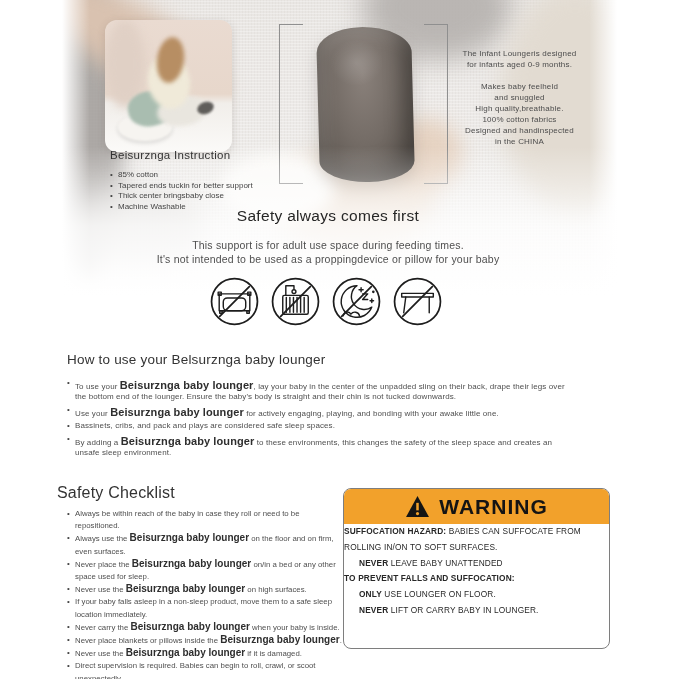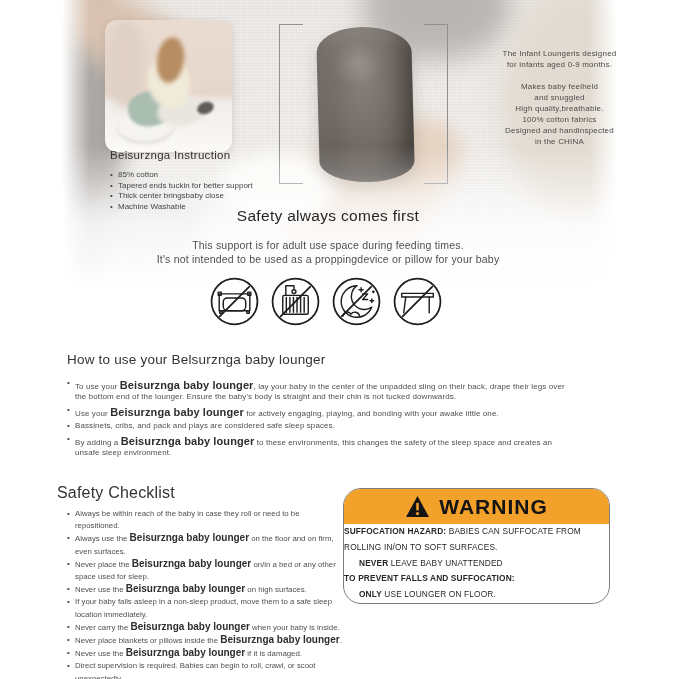--- a/index.html
+++ b/index.html
@@ -50,21 +50,21 @@
   .lounger{position:absolute;left:256px;top:27px;width:95px;height:155px;
      background:radial-gradient(ellipse at 48% 30%,#8a817b 0%,#746c66 45%,#625b55 75%,#544e49 100%);
      border-radius:46% 54% 48% 52% / 16% 17% 13% 14%;
      transform:rotate(-1.5deg);
      box-shadow:inset -9px -14px 20px rgba(0,0,0,.28),inset 7px 9px 16px rgba(255,255,255,.12),0 8px 16px rgba(110,100,92,.28);}
   .lounger::after{content:"";position:absolute;left:14%;top:8%;width:55%;height:30%;border-radius:50%;
      background:radial-gradient(ellipse,rgba(255,255,255,.14),rgba(255,255,255,0) 70%);}
 
   
   .hero-right-text{position:absolute;left:385px;top:48px;width:145px;text-align:center;
-     font-size:8px;line-height:11px;color:#4c4c4c;letter-spacing:.2px;padding-left:40px;}
+     font-size:8px;line-height:11px;color:#4c4c4c;letter-spacing:.2px;}
   .tline.blank{height:11px;}
 
   
   .instr{position:absolute;left:110px;top:149px;width:220px;}
   .instr-title{font-size:11.5px;color:#333;letter-spacing:.3px;}
   ul.plain{list-style:none;margin:0;padding:0;}
   .instr ul{margin-top:9px;font-size:8px;line-height:10.5px;color:#454545;}
   li.bl{position:relative;padding-left:8px;}
   li.bl::before{content:"\2022";position:absolute;left:0;top:0;font-size:8px;color:#454545;}
 
@@ -82,22 +82,22 @@
   .howto-list{position:absolute;left:67px;top:378px;width:508px;font-size:8px;color:#4f4f4f;letter-spacing:.1px;}
   .howto-list li{margin-bottom:2px;line-height:1.3;}
   .howto-list .b{font-size:11px;font-weight:600;color:#2e2e2e;}
 
   
   .checklist-title{position:absolute;left:57px;top:484px;font-size:16px;font-weight:500;color:#333;letter-spacing:.2px;}
   .checklist-list{position:absolute;left:67px;top:508px;width:276px;font-size:7.8px;line-height:12.2px;color:#4f4f4f;}
   .checklist-list .b{font-size:10px;font-weight:600;color:#2e2e2e;}
 
   
-  .warning-box{position:absolute;left:343px;top:488px;width:267px;height:116px;background:#fff;
-     border:1px solid #7e7e7e;border-radius:18px;overflow:hidden;box-sizing:border-box;}
+  .warning-box{position:absolute;left:343px;top:488px;width:267px;height:161px;background:#fff;
+     border:1px solid #7e7e7e;border-radius:8px;overflow:hidden;box-sizing:border-box;}
   .warning-header{height:35px;display:flex;align-items:center;justify-content:center;gap:9px;}
   .warning-title{font-size:21px;font-weight:700;color:#141414;letter-spacing:1px;}
   .warning-body{margin:0;padding:7px 12px 0 12px;font-size:8.3px;line-height:15.8px;color:#272727;letter-spacing:.15px;}
   .warning-body li{list-style:none;}
   .warning-body li.ind{padding-left:15px;}
   .warning-body .b{font-weight:700;}
 </style>
 </head>
 <body>
 

